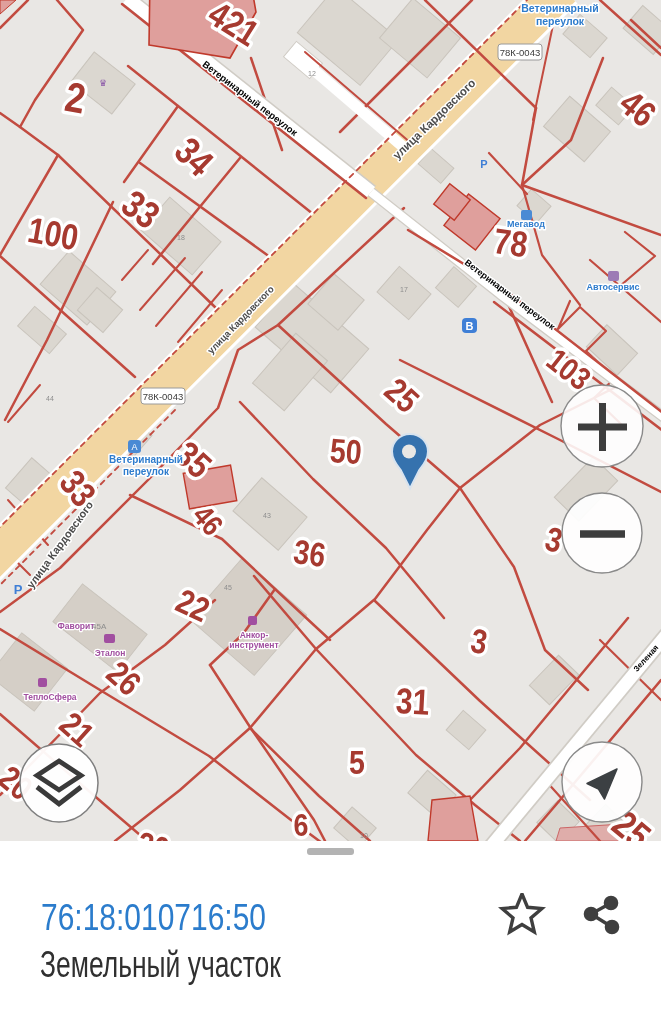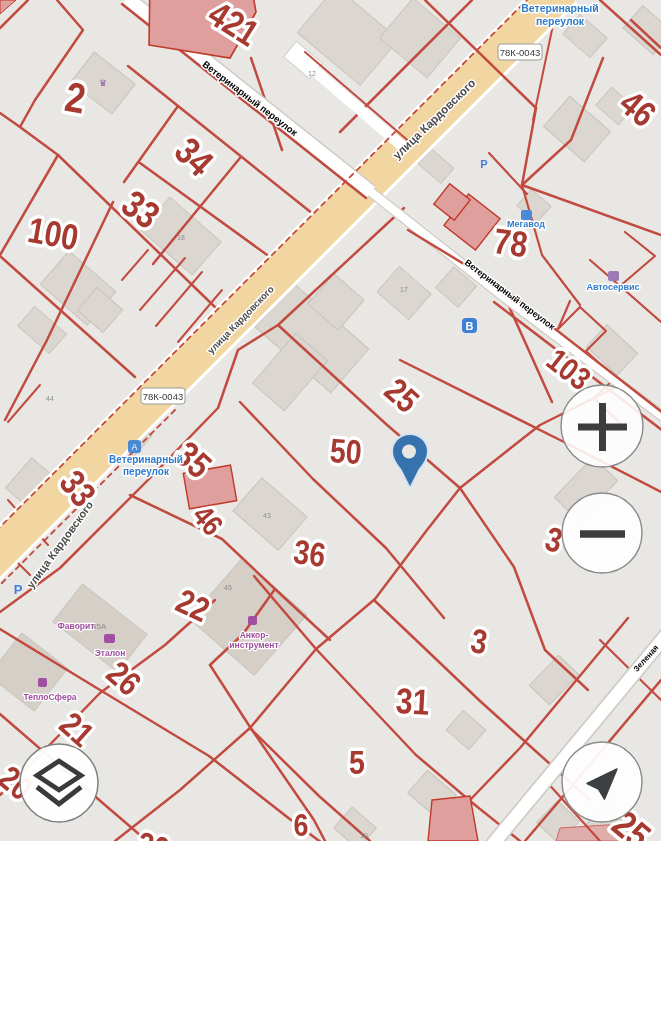--- a/index.html
+++ b/index.html
@@ -395,13 +395,35 @@
 <path d="M37 787 L59 804 L81 787" fill="none" stroke="#3a3a3a" stroke-width="4.8" fill-opacity="0"></path>
 </g>
 
 <g>
 <circle cx="602" cy="782" r="40" fill="#ffffff" fill-opacity="0.92" stroke="#8a8a8a" stroke-width="1.4"></circle>
 <path d="M617 769 L587 783.5 L598.5 789 L604.5 799 Z" fill="#3c4043" stroke="#3c4043" stroke-width="1.5" stroke-linejoin="round"></path>
 </g>
 </svg>
 </div>
 
+<div class="panel">
+
+<div style="position:absolute;left:307px;top:7px;width:47px;height:7px;background:#b3b3b3;border-radius:3px;"></div>
+
+<div style="position:absolute;left:41px;top:56px;color:#2b7ccc;font-size:37px;transform:scaleX(0.81);transform-origin:left center;white-space:nowrap;">76:18:010716:50</div>
+
+<div style="position:absolute;left:40px;top:103px;color:#303030;font-size:37px;transform:scaleX(0.715);transform-origin:left center;white-space:nowrap;">Земельный участок</div>
+
+<svg style="position:absolute;left:498px;top:52px;" width="48" height="48" viewBox="0 0 48 48">
+<path d="M24 1 L29.6 14.3 L44 15.5 L33 24.9 L36.3 39 L24 31.5 L11.7 39 L15 24.9 L4 15.5 L18.4 14.3 Z" fill="none" stroke="#3f3f3f" stroke-width="3.4" stroke-linejoin="miter"></path>
+</svg>
+
+<svg style="position:absolute;left:581px;top:54px;" width="44" height="44" viewBox="0 0 44 44">
+<g stroke="#3f3f3f" stroke-width="3.4" fill="#3f3f3f">
+<line x1="10" y1="19" x2="30" y2="8"></line>
+<line x1="10" y1="19" x2="31" y2="32"></line>
+<circle cx="10" cy="19" r="5.6"></circle>
+<circle cx="30" cy="8" r="5.6"></circle>
+<circle cx="31" cy="32" r="5.6"></circle>
+</g>
+</svg>
 </div>
+</div>
 
 </body></html>

